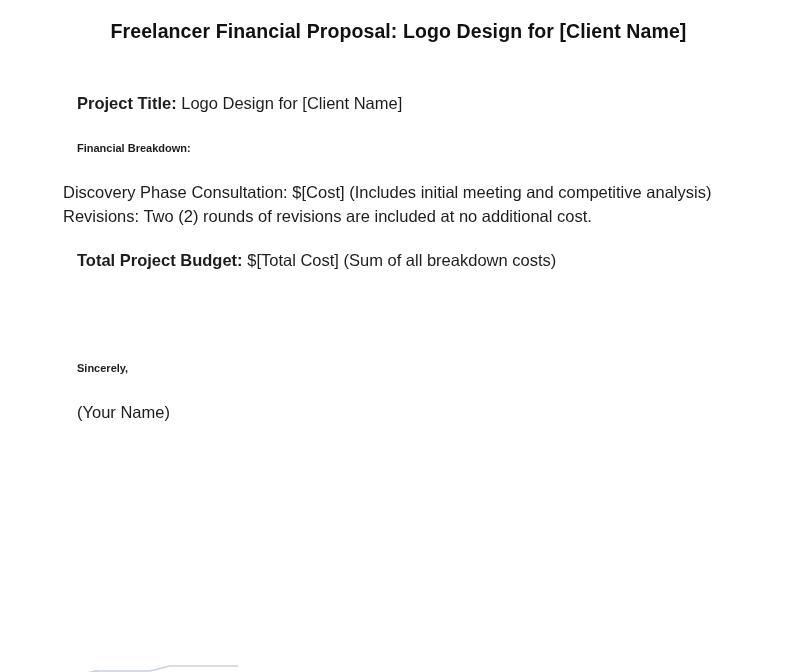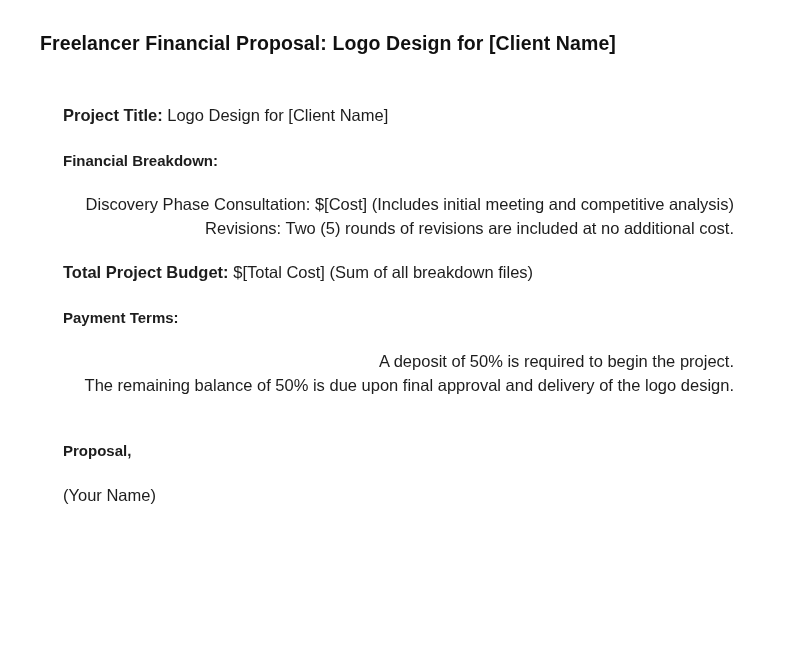--- a/index.html
+++ b/index.html
@@ -17,48 +17,48 @@
   }
   .page {
     position: relative;
     width: 797px;
     height: 672px;
     box-sizing: border-box;
     padding: 0;
     background: #ffffff;
   }
   .doc-title {
+    text-align: center;
     font-weight: bold;
     font-size: 19.5px;
     color: #111111;
-    margin: 32px 40px 0 40px;
+    margin: 20px 40px 0 40px;
     letter-spacing: 0.1px;
   }
   .body-area {
     margin: 0 63px 0 63px;
     padding-top: 26px;
     font-size: 16.5px;
     line-height: 23.5px;
     color: #1d1d1d;
   }
   .para {
-    margin: 0 0 0 0;
+    margin: 0 0 0 14px;
   }
   .spacer-lg { height: 23px; }
   .spacer-md { height: 21px; }
   .lbl {
     font-weight: bold;
   }
   .block-lines .line {
     display: block;
-    text-align: right;
   }
   .heading-line {
     font-weight: bold;
-    font-size: 15px;
+    font-size: 11px;
   }
   .scribble {
     position: absolute;
     left: 0;
     bottom: 0;
     width: 260px;
     height: 30px;
     pointer-events: none;
   }
 </style>
@@ -78,46 +78,41 @@
     </div>
 
     <div class="spacer-md"></div>
 
     <div class="para heading-line">Financial Breakdown:</div>
 
     <div class="spacer-md"></div>
 
     <div class="block-lines">
       <span class="line">Discovery Phase Consultation: $[Cost] (Includes initial meeting and competitive analysis)</span>
-      <span class="line">Revisions: Two (5) rounds of revisions are included at no additional cost.</span>
+      <span class="line">Revisions: Two (2) rounds of revisions are included at no additional cost.</span>
     </div>
 
     <div class="spacer-md"></div>
 
     <div class="para">
-      <span class="lbl">Total Project Budget:</span><span> $[Total Cost] (Sum of all breakdown files)</span>
-    </div>
-
-    <div class="spacer-md"></div>
-
-    <div class="para heading-line">Payment Terms:</div>
-
-    <div class="spacer-md"></div>
-
-    <div class="block-lines">
-      <span class="line">A deposit of 50% is required to begin the project.</span>
-      <span class="line">The remaining balance of 50% is due upon final approval and delivery of the logo design.</span>
+      <span class="lbl">Total Project Budget:</span><span> $[Total Cost] (Sum of all breakdown costs)</span>
     </div>
 
     <div class="spacer-md"></div>
 
 
     <div class="spacer-md"></div>
 
-    <div class="para heading-line">Proposal,</div>
+
+    <div class="spacer-md"></div>
+
+
+    <div class="spacer-md"></div>
+
+    <div class="para heading-line">Sincerely,</div>
 
     <div class="spacer-md"></div>
 
     <div class="para">(Your Name)</div>
 
   </div>
 
   <svg class="scribble" viewBox="0 0 260 30" preserveAspectRatio="none">
     <path d="M0 26 C 30 22, 60 18, 95 9 L 150 9 L 170 4 L 238 4" fill="none" stroke="#c9d2e0" stroke-width="1.6"></path>
     <path d="M95 9 C 110 16, 125 22, 140 28" fill="none" stroke="#c9d2e0" stroke-width="1.6"></path>

